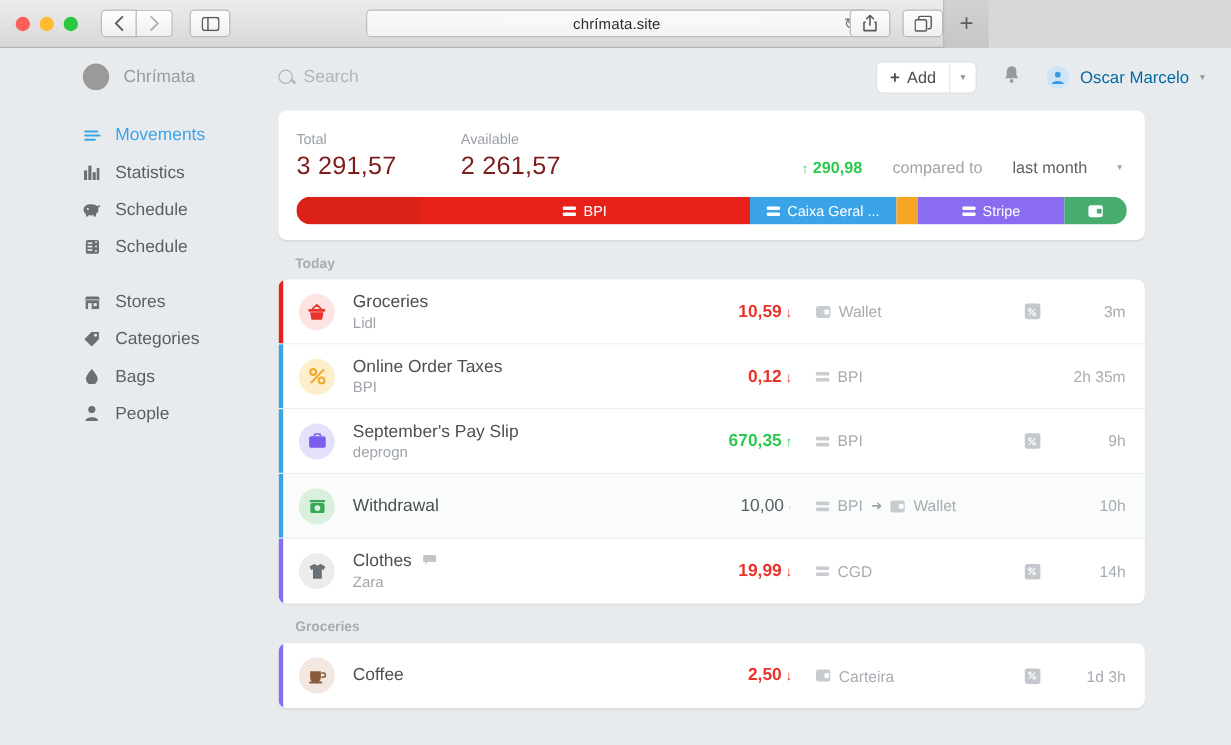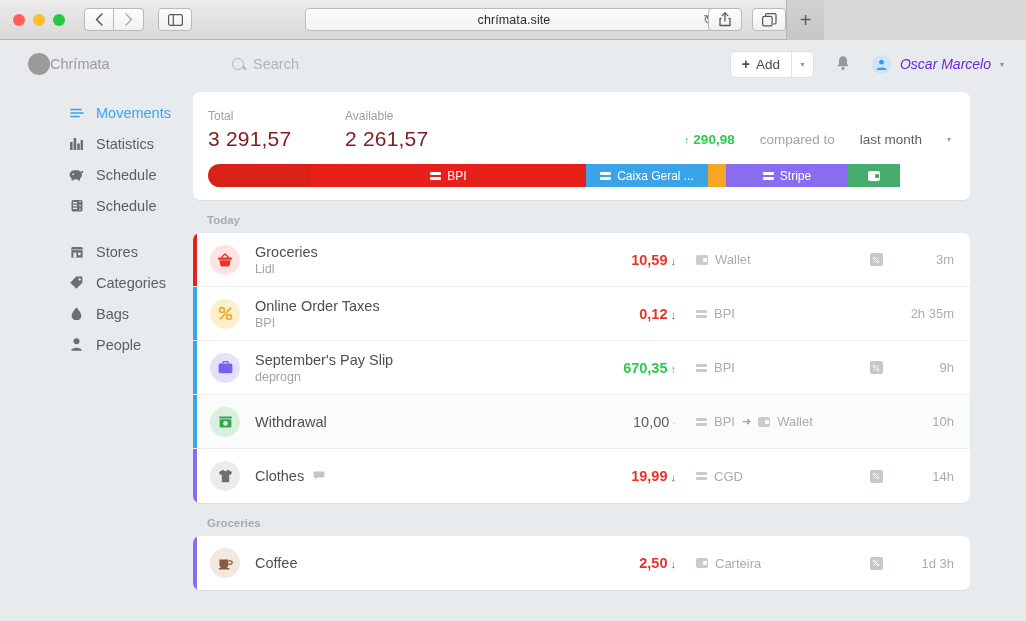--- a/index.html
+++ b/index.html
@@ -50,52 +50,52 @@
     background: linear-gradient(#d2d2d2, #c6c6c6);
     border-left: 1px solid #b4b4b4;
     display: flex; align-items: center; justify-content: center;
     color: #5d5d5d; font-size: 20px; font-weight: 300;
   }
 
   
   .app { width: 1026px; height: 581px; background: #e8ebee; display: flex; flex-direction: column; }
 
   .app-header { height: 48px; display: flex; align-items: center; flex-shrink: 0; position: relative; }
-  .brand { display: flex; align-items: center; gap: 0; width: 232px; padding-left: 28px; }
+  .brand { display: flex; align-items: center; gap: 12px; width: 232px; padding-left: 69px; }
   .brand-logo { width: 22px; height: 22px; border-radius: 50%; background: #9a9a9a; }
   .brand-name { font-size: 14.5px; color: #9a9a9a; }
 
   .search-box { display: flex; align-items: center; gap: 9px; color: #b0b4b9; }
   .search-box .magnifier { width: 12px; height: 12px; border: 1.6px solid #b0b4b9; border-radius: 50%; position: relative; }
   .search-box .magnifier::after { content:""; position:absolute; width:5px; height:1.6px; background:#b0b4b9; transform: rotate(45deg); right:-4px; bottom:0px; }
   .search-text { font-size: 14.5px; }
 
   .header-right { position: absolute; right: 22px; display: flex; align-items: center; gap: 22px; }
   .add-group { display: flex; height: 27px; background: #fff; border: 1px solid #dcdfe3; border-radius: 5px; overflow: hidden; }
   .add-btn { display: flex; align-items: center; gap: 6px; padding: 0 11px; font-size: 13.5px; color: #474b50; }
   .add-btn .plus { font-size: 14px; font-weight: 700; color: #4b4f54; }
   .add-caret { width: 22px; display: flex; align-items: center; justify-content: center; border-left: 1px solid #e2e5e8; font-size: 8px; color: #8d9197; }
   .bell { color: #96999e; font-size: 15px; }
   .user-chip { display: flex; align-items: center; gap: 9px; }
   .avatar { width: 19px; height: 19px; border-radius: 50%; background: #cfe5f7; display: flex; align-items: center; justify-content: center; font-size: 11px; color: #3b9ae1; }
-  .user-name { font-size: 14px; color: #6d28d9; font-style: italic; }
+  .user-name { font-size: 14px; color: #0369a1; }
   .user-caret { font-size: 8px; color: #8d9197; }
 
   .app-body { flex: 1; display: flex; overflow: hidden; }
 
   
-  .sidebar { width: 193px; padding-left: 69px; padding-top: 9px; flex-shrink: 0; text-align: right; }
+  .sidebar { width: 232px; padding-left: 69px; padding-top: 9px; flex-shrink: 0; text-align: right; }
   .nav-item { display: flex; align-items: center; gap: 12px; height: 31px; font-size: 14.5px; color: #5a5f65; }
   .nav-item.active { color: #3ba4e8; }
   .nav-item.active .nav-ico { color: #3ba4e8; }
   .nav-ico { width: 15px; text-align: center; font-size: 13px; color: #6a6f75; display: flex; align-items: center; justify-content: center; }
   .nav-gap { height: 15px; }
 
   
-  .main { flex: 1; padding-right: 56px; padding-top: 4px; overflow: hidden; }
+  .main { flex: 1; padding-right: 72px; padding-top: 4px; overflow: hidden; }
 
   .balance-card { background: #fff; border-radius: 7px; padding: 15px 15px 13px 15px; box-shadow: 0 1px 1px rgba(0,0,0,.06); }
   .balance-top { display: flex; align-items: flex-start; position: relative; padding: 2px 0 13px 0; }
   .bal-block { width: 137px; }
   .bal-label { font-size: 12px; color: #9ba0a6; margin-bottom: 4px; }
   .bal-value { font-size: 21px; color: #7f1d1d; letter-spacing: .2px; }
   .compare { position: absolute; right: 4px; bottom: 17px; display: flex; align-items: center; gap: 25px; font-size: 13.5px; }
   .delta { color: #2ec951; font-weight: 700; }
   .delta .arr { font-size: 11px; }
   .cmp-text { color: #a0a5ab; }
@@ -469,20 +469,21 @@
                   <path d="M5.2 0.8 L1 3 L2.2 6 L3.8 5.4 L3.8 13.2 L11.2 13.2 L11.2 5.4 L12.8 6 L14 3 L9.8 0.8 A2.6 2.6 0 0 1 5.2 0.8 Z" fill="currentColor"></path>
                 </svg>
               </div>
               <div class="tx-main">
                 <div class="tx-title-row">
                   <div class="tx-title">Clothes</div>
                   <span class="note-ico"><svg width="12" height="9" viewBox="0 0 12 9">
                       <path d="M1.6 0.6 L10.4 0.6 A1 1 0 0 1 11.4 1.6 L11.4 5.4 A1 1 0 0 1 10.4 6.4 L4.4 6.4 L2.2 8.4 L2.2 6.4 L1.6 6.4 A1 1 0 0 1 0.6 5.4 L0.6 1.6 A1 1 0 0 1 1.6 0.6 Z" fill="#c2c6ca"></path>
                     </svg></span>
                 </div>
+                <div class="tx-sub">Zara</div>
               </div>
               <div class="tx-amount neg"><span>19,99</span><span class="dir">↓</span></div>
               <div class="tx-acct">
                 <span class="mini-card"></span>
                 <span>CGD</span>
               </div>
               <div class="attach-slot">
                 <div class="attach">
                   <svg width="8" height="8" viewBox="0 0 8 8">
                     <circle cx="2.2" cy="2.2" r="1.1" stroke="#fff" stroke-width="0.9" fill="none"></circle>

